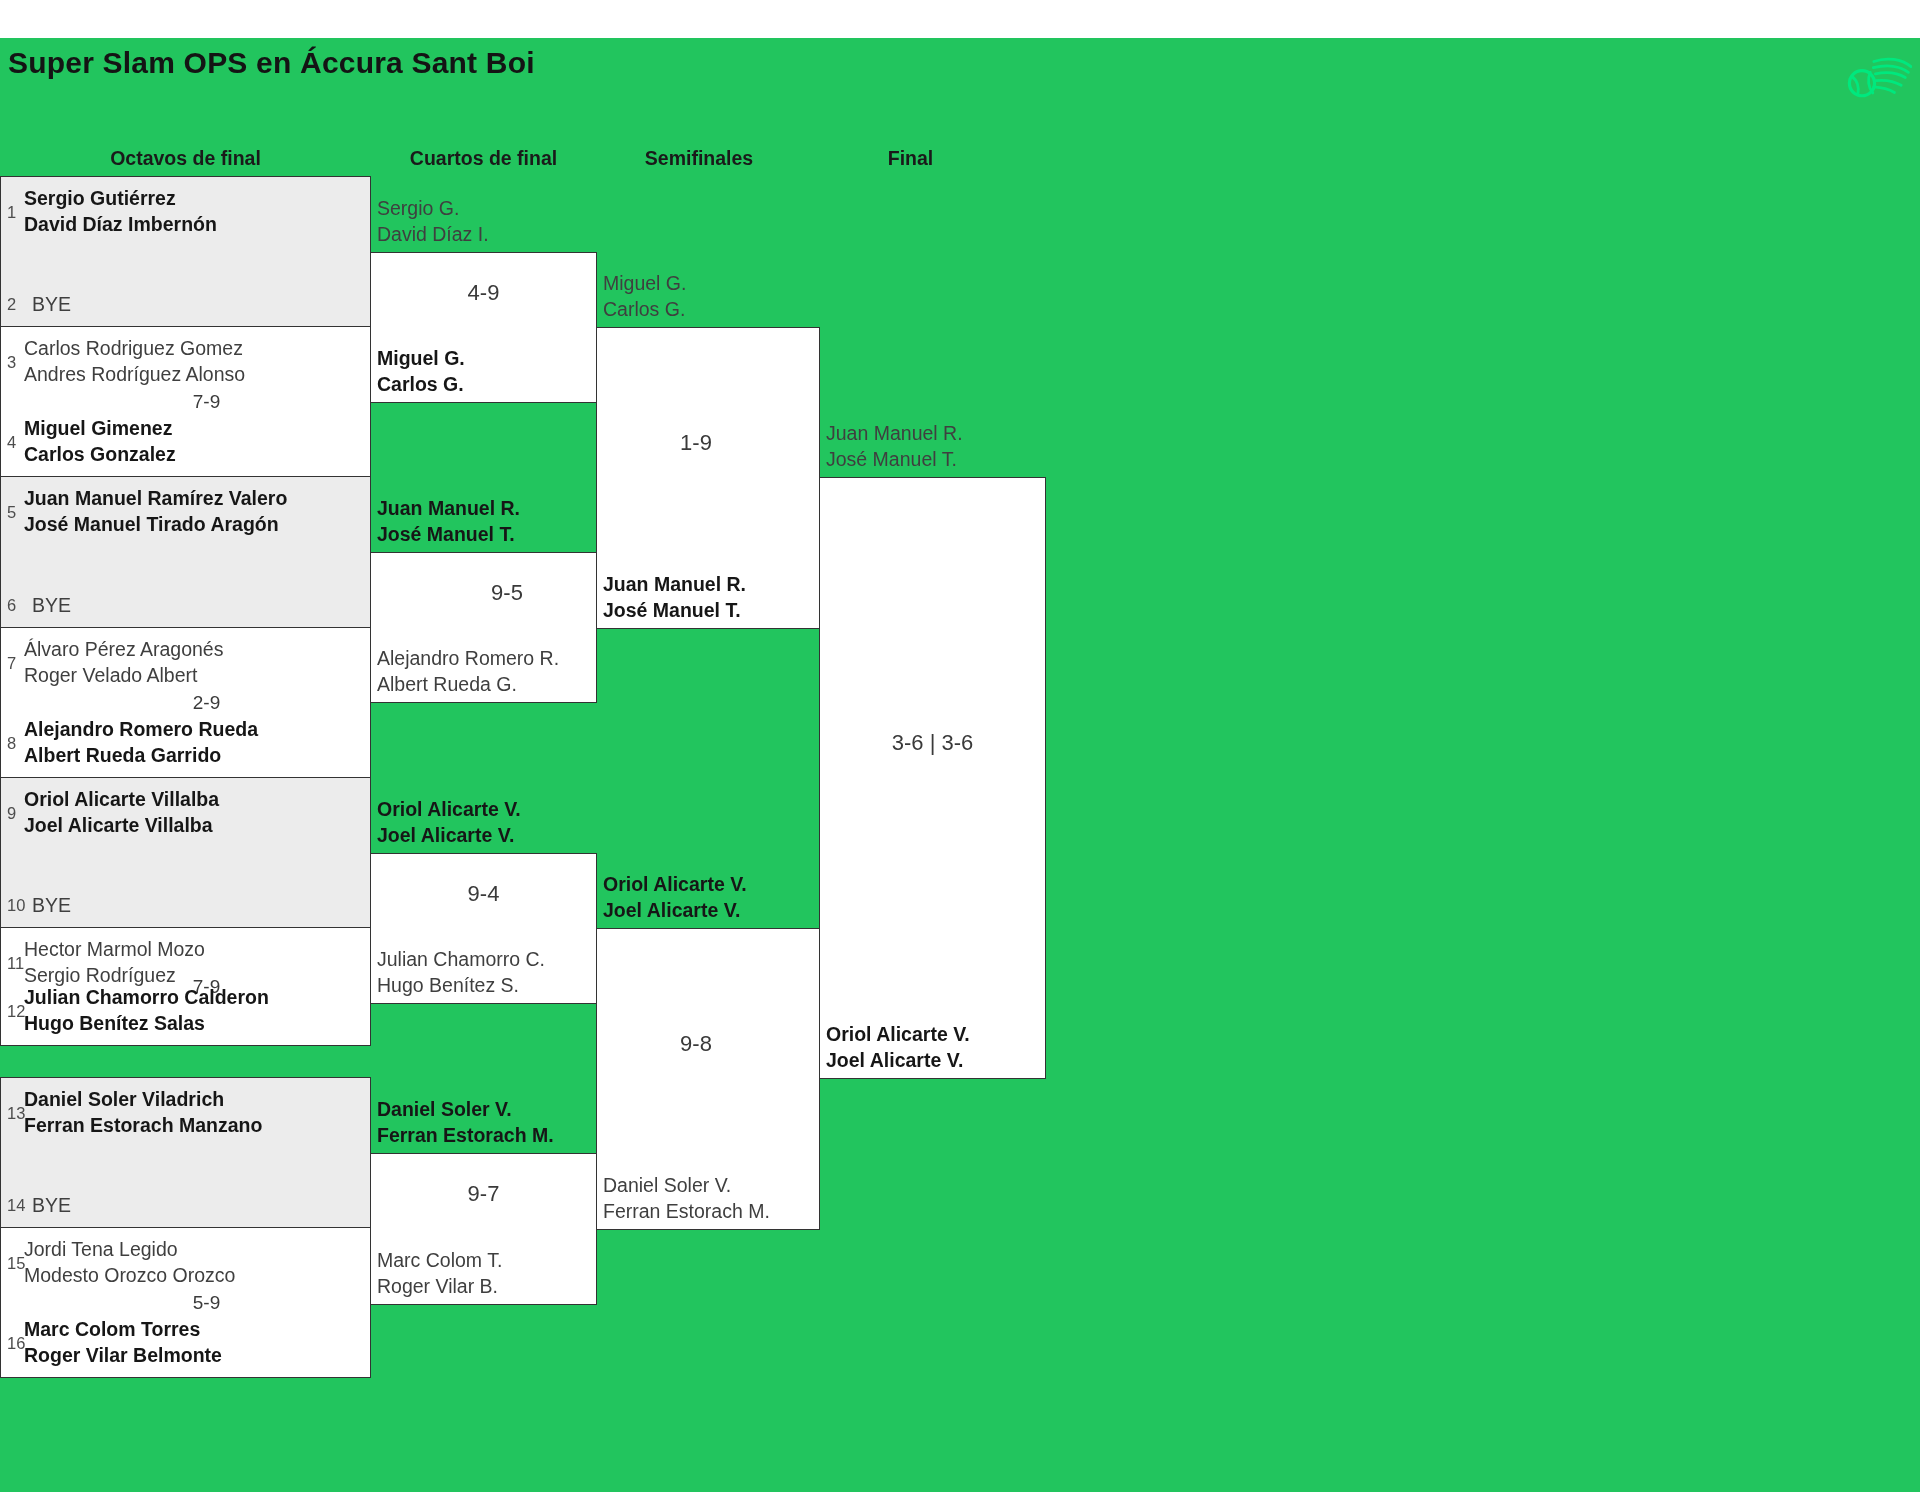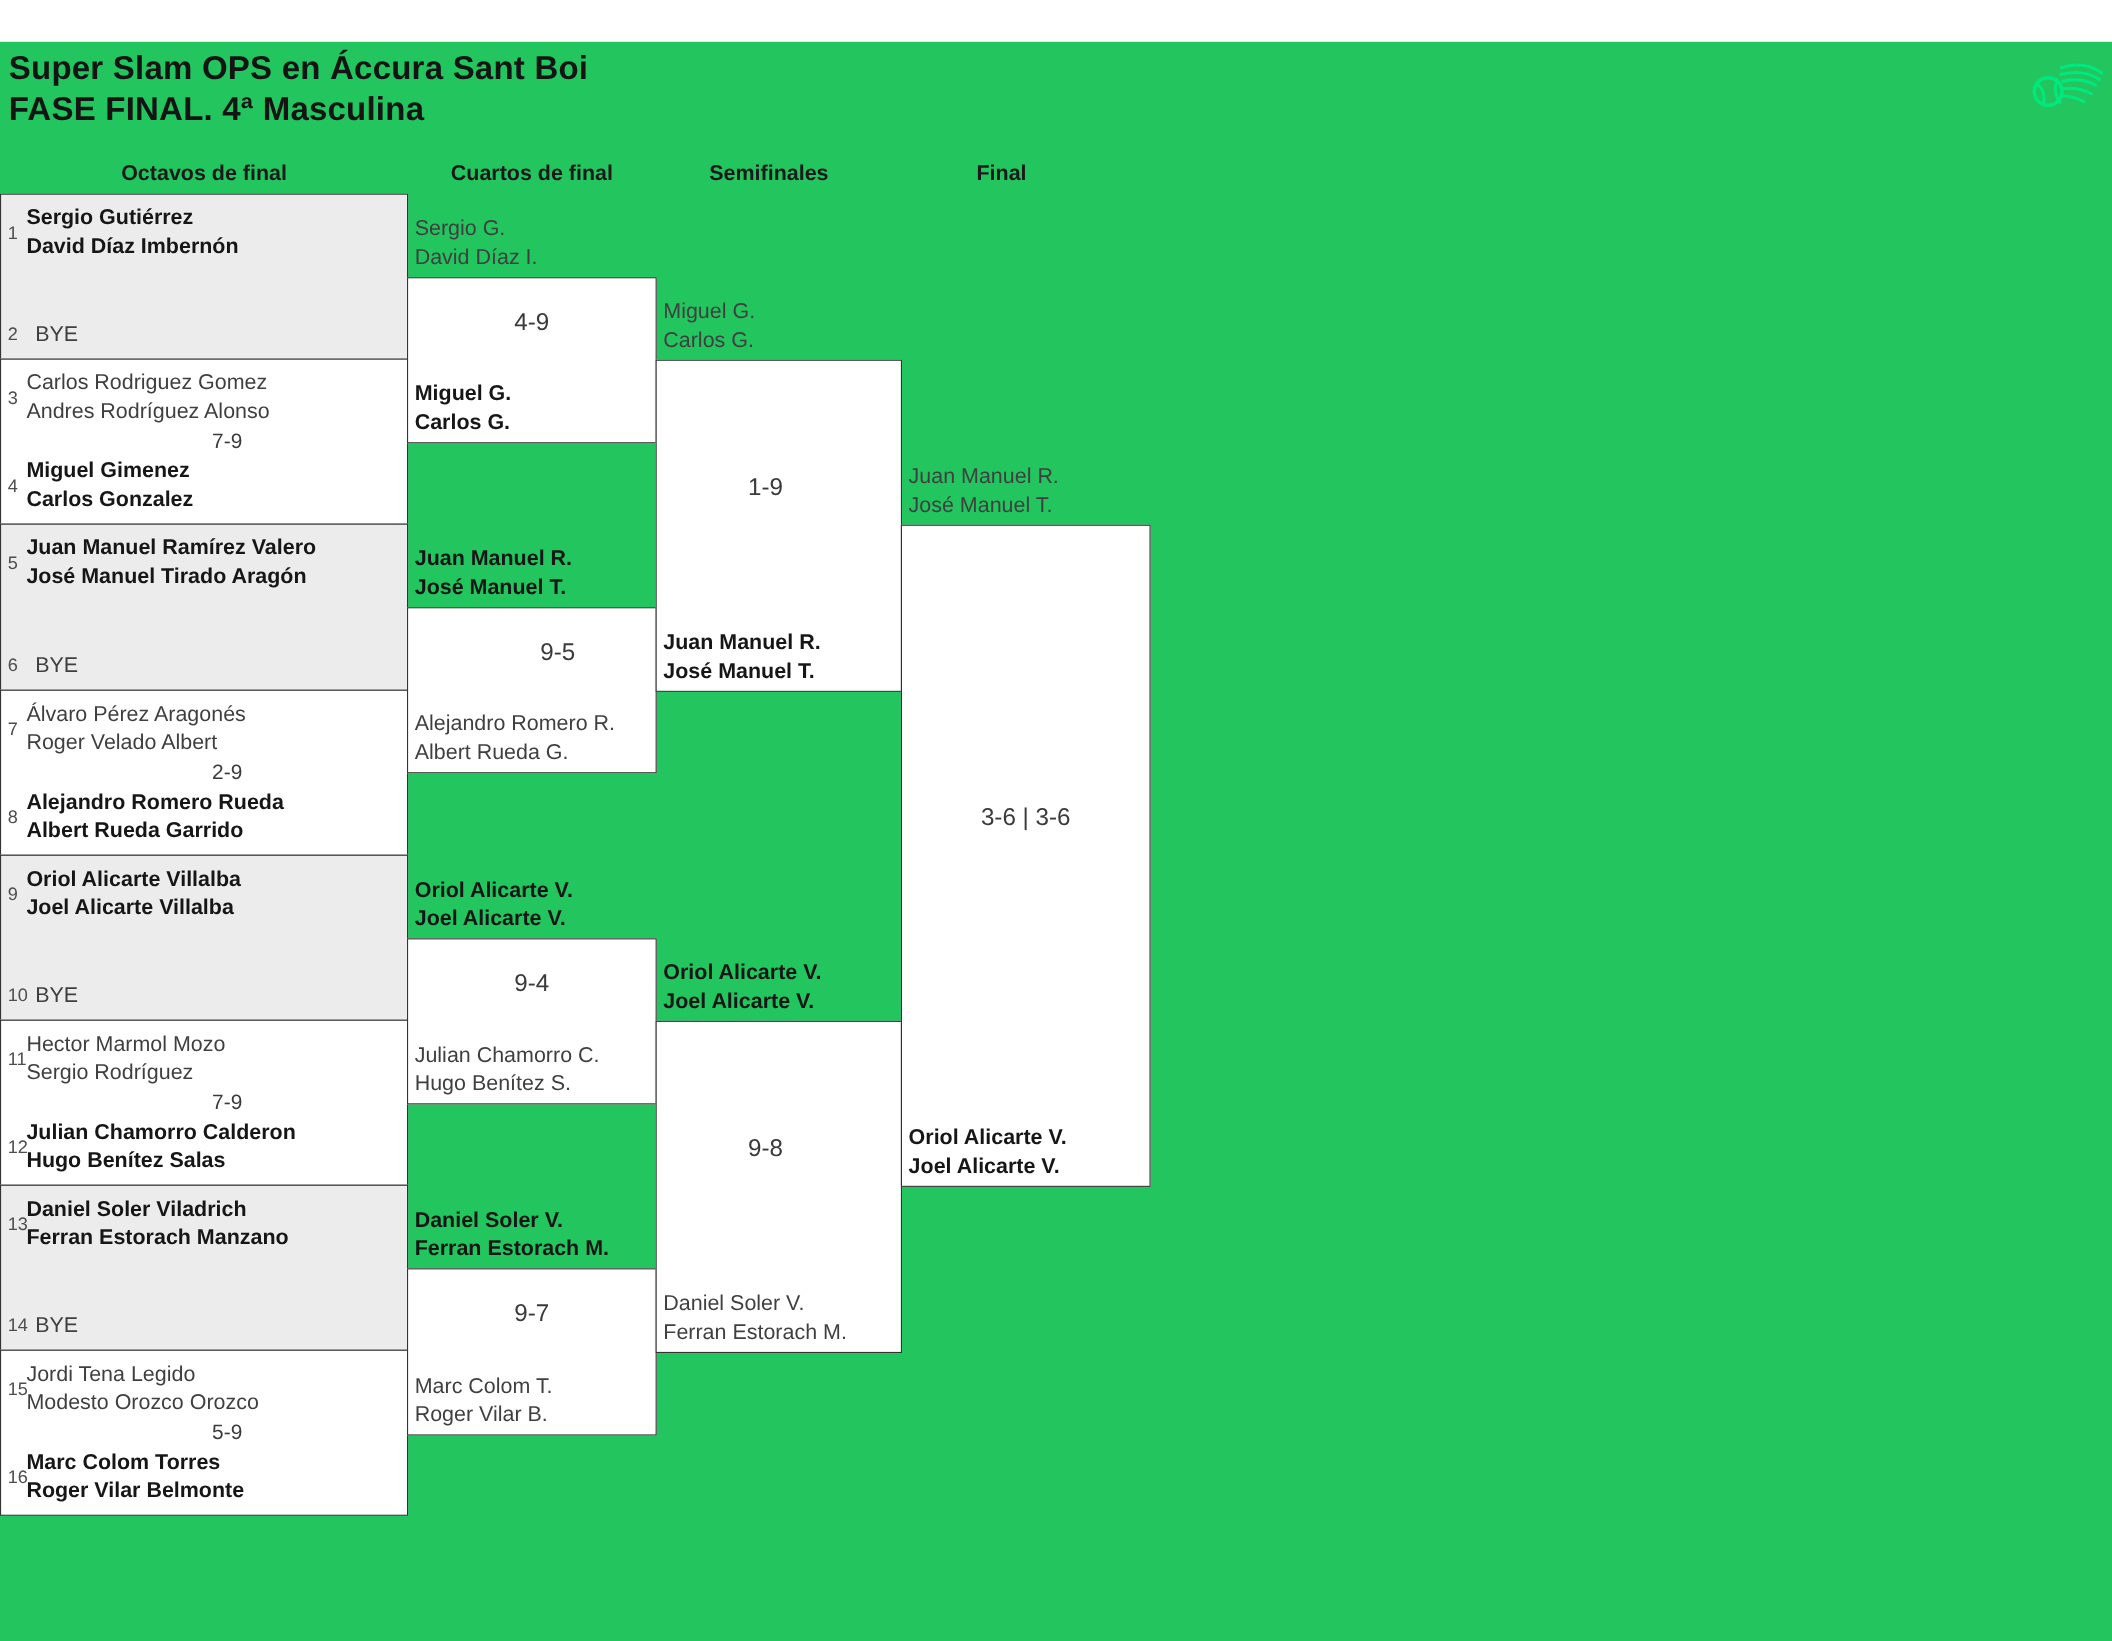--- a/index.html
+++ b/index.html
@@ -39,21 +39,20 @@
 
   .scoreN{position:absolute;text-align:center;font-size:22px;line-height:26px;color:#3a3a3a;}
 </style>
 </head>
 <body>
 
 <div class="stage">
 
   <div class="title">
     <div>Super Slam OPS en Áccura Sant Boi</div>
-    <div>FASE FINAL. 4ª Masculina</div>
   </div>
 
   <svg class="logo" viewBox="0 0 64 44">
     <g fill="none" stroke="#00E87E" stroke-linecap="round">
       <circle cx="15.5" cy="28" r="12.2" stroke-width="3.1"></circle>
       <path d="M 5.5 21.5 C 11 25, 13 32, 11.5 39" stroke-width="2.7"></path>
       <path d="M 23.5 17.5 C 20.5 24, 21.5 32, 26 37.5" stroke-width="2.7"></path>
       <path d="M 27 7 C 40 2.5, 54 4.5, 63 12" stroke-width="2.7"></path>
       <path d="M 26.5 13 C 40 9.5, 52.5 11.5, 60.5 17.5" stroke-width="2.7"></path>
       <path d="M 28.5 19 C 40 16.5, 50 18, 57.5 22.5" stroke-width="2.7"></path>
@@ -124,21 +123,21 @@
       <span class="seed">9</span>
       <div class="ln">Oriol Alicarte Villalba</div>
       <div class="ln">Joel Alicarte Villalba</div>
     </div>
     <div class="team t-bot bye">
       <span class="seed">10</span>
       <div class="ln">BYE</div>
     </div>
   </div>
 
-  <div class="box" style="left:0;top:889px;width:371px;height:151px;">
+  <div class="box" style="left:0;top:889px;width:371px;height:119px;">
     <div class="team t-top">
       <span class="seed">11</span>
       <div class="ln">Hector Marmol Mozo</div>
       <div class="ln">Sergio Rodríguez</div>
     </div>
     <div class="score1">7-9</div>
     <div class="team t-bot w">
       <span class="seed">12</span>
       <div class="ln">Julian Chamorro Calderon</div>
       <div class="ln">Hugo Benítez Salas</div>

